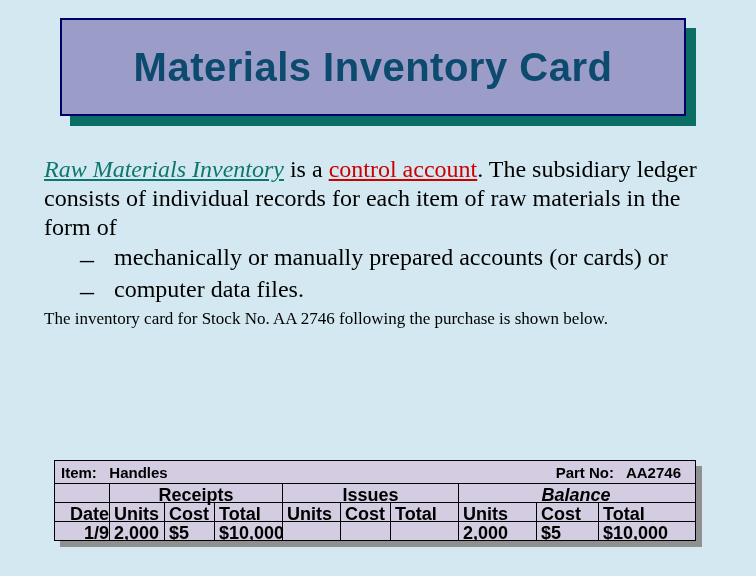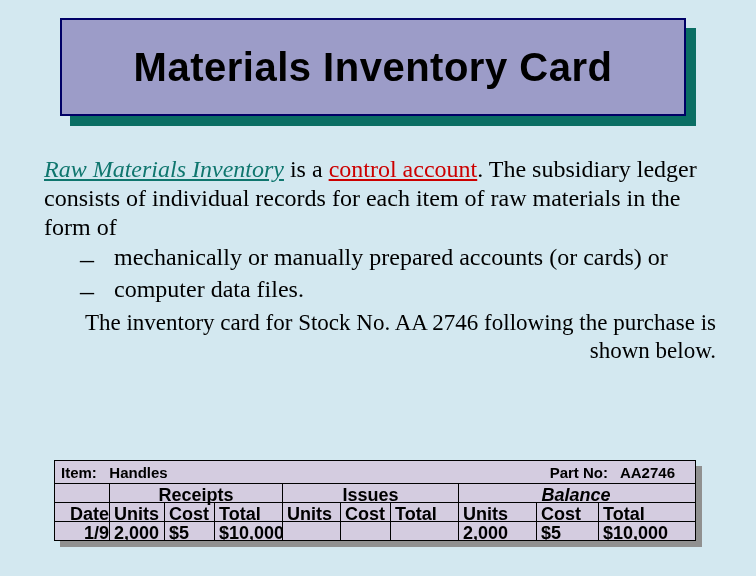--- a/index.html
+++ b/index.html
@@ -34,21 +34,21 @@
     background: #9c9cc8;
     border: 2px solid #000066;
     display: flex;
     align-items: center;
     justify-content: center;
   }
   .title-text {
     font-family: Arial, Helvetica, sans-serif;
     font-size: 40px;
     font-weight: bold;
-    color: #000000;
+    color: #0c4a6e;
     letter-spacing: 0.5px;
   }
   .body {
     position: absolute;
     left: 44px;
     top: 155px;
     width: 672px;
     font-size: 24px;
     color: #000;
     line-height: 1.2;
@@ -67,22 +67,21 @@
   .dash {
     font-size: 28px;
     line-height: 1;
     width: 34px;
     text-align: left;
     flex-shrink: 0;
     padding-top: 2px;
   }
   .li-text { flex: 1; }
   .p2 {
-    font-size: 23px;
-    text-align: right;
+    font-size: 17px;
   }
   .card {
     position: absolute;
     left: 54px;
     top: 460px;
     width: 648px;
     height: 87px;
   }
   .card-shadow {
     position: absolute;
@@ -97,21 +96,21 @@
     left: 0;
     top: 0;
     width: 642px;
     height: 81px;
     background: #d4cce0;
     border: 1px solid #000;
   }
   .card-row-top {
     display: flex;
     justify-content: space-between;
-    padding: 3px 20px 1px 6px;
+    padding: 3px 14px 1px 6px;
     border-bottom: 1px solid #000;
     font-family: Arial, Helvetica, sans-serif;
     font-size: 15px;
     font-weight: bold;
     color: #000;
     height: 23px;
   }
   .card-grid {
     font-family: Arial, Helvetica, sans-serif;
     font-size: 18px;

